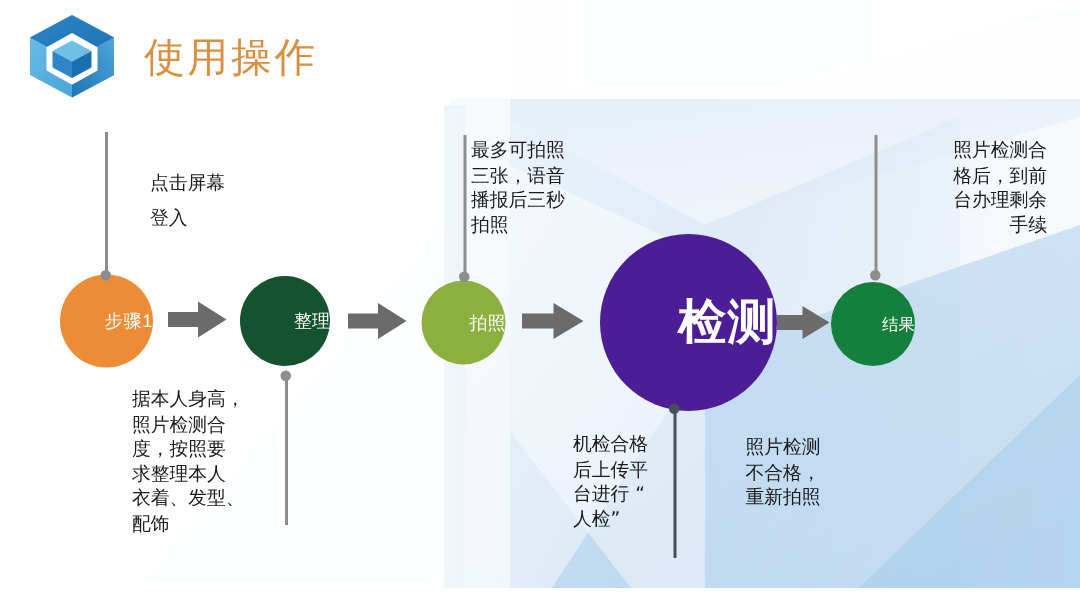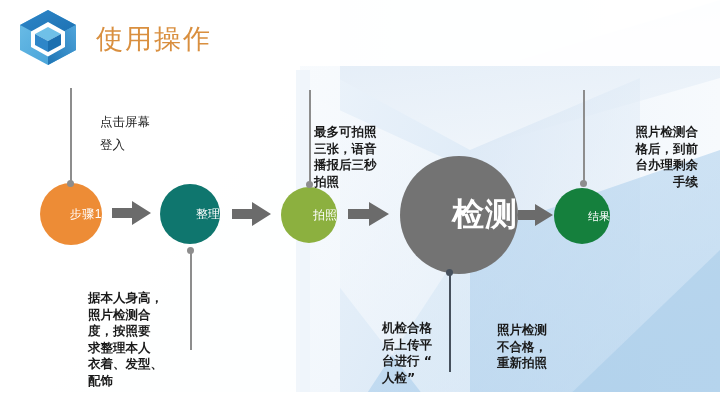--- a/index.html
+++ b/index.html
@@ -63,33 +63,33 @@
   .node-step1 {
     left: 40px; top: 183px;
     width: 62px; height: 62px;
     background: #ED8C36;
     font-size: 12px;
     letter-spacing: 0.5px;
   }
   .node-tidy {
     left: 160px; top: 184px;
     width: 60px; height: 60px;
-    background: #0f766e;
+    background: #14532d;
     font-size: 12px;
   }
   .node-photo {
     left: 281px; top: 187px;
     width: 56px; height: 56px;
     background: #8CB03F;
     font-size: 12px;
   }
   .node-detect {
     left: 400px; top: 156px;
     width: 118px; height: 118px;
-    background: #737373;
+    background: #4c1d95;
     font-size: 32px;
     font-weight: bold;
     letter-spacing: 1px;
   }
   .node-result {
     left: 554px; top: 188px;
     width: 56px; height: 56px;
     background: #15803d;
     font-size: 11px;
   }
@@ -126,22 +126,21 @@
     font-family: "DejaVu Sans", "Liberation Sans", sans-serif;
   }
   .callout-thin {
     font-size: 12.5px;
     line-height: 23px;
     font-weight: normal;
   }
   .callout-bold {
     font-size: 12.5px;
     line-height: 16.5px;
-    font-weight: bold;
-    margin-top: 32px;
+    font-weight: normal;
   }
 
   .co-login     { left: 100px; top: 110px; width: 120px; }
   .co-adjust    { left: 88px;  top: 258px; width: 104px; }
   .co-shoot     { left: 314px; top: 92px;  width: 100px; }
   .co-pass      { left: 592px; top: 92px;  width: 106px; text-align: right; }
   .co-machine   { left: 382px; top: 288px; width: 78px; }
   .co-fail      { left: 461px; top: 290px; width: 86px; text-align: right; }
 
   .quote-line { white-space: nowrap; }

